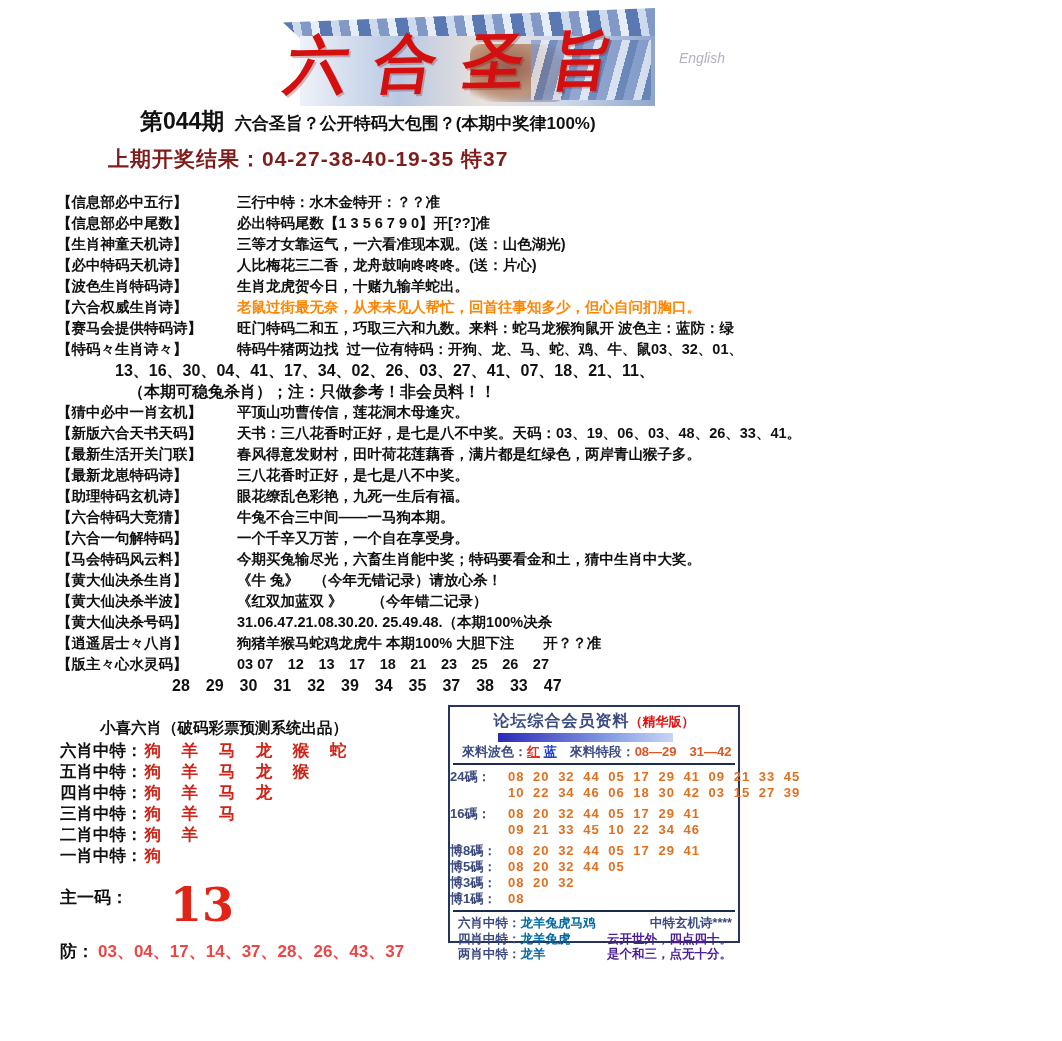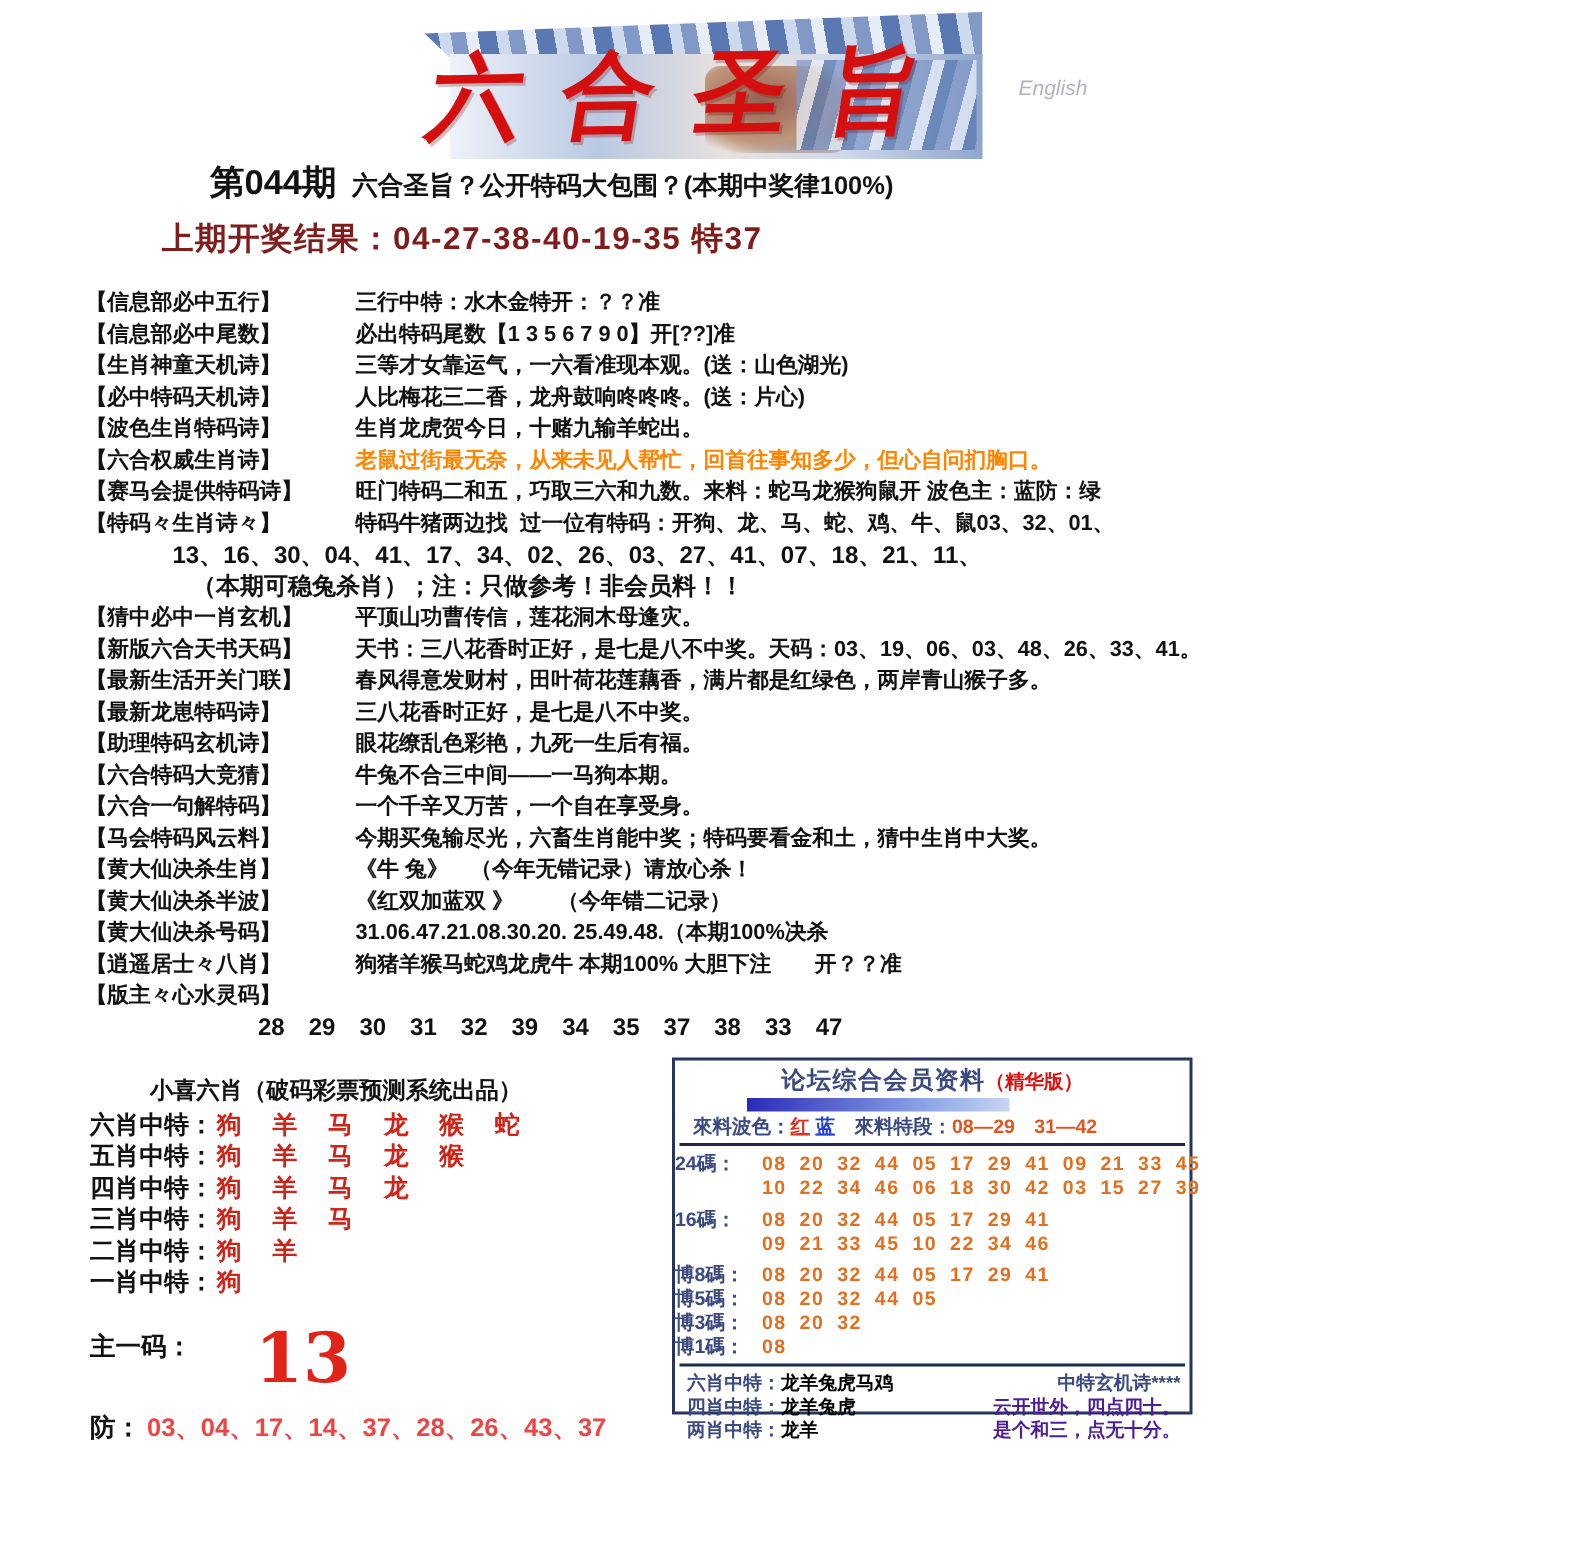--- a/index.html
+++ b/index.html
@@ -44,41 +44,41 @@
   .lp-row{font-size:16.5px;font-weight:bold;line-height:21px;}
   .lp-row .lp-val{color:#d02418;letter-spacing:5px;word-spacing:6px;margin-left:2px;}
   .lp-main{margin-top:12px;height:52px;}
   .lp-main-label{font-size:17px;font-weight:bold;vertical-align:18px;}
   .lp-main-value{font-family:"DejaVu Serif","Liberation Serif",serif;font-size:46px;font-weight:bold;
                  color:#e02518;margin-left:42px;}
   .lp-guard{margin-top:10px;font-size:17px;font-weight:bold;}
   .lp-guard-nums{color:#ef4444;word-spacing:5px;margin-left:4px;}
 
   
-  .right-panel{position:absolute;left:448px;top:705px;width:347px;height:238px;
+  .right-panel{position:absolute;left:448px;top:705px;width:292px;height:238px;
     border:2px solid #25355f;box-sizing:border-box;background:#fff;font-weight:bold;}
   .rp-title-row{text-align:center;margin-top:4px;line-height:20px;white-space:nowrap;}
   .rp-title{font-size:16px;color:#3b4a80;letter-spacing:1px;}
   .rp-title-suffix{font-size:13px;color:#e01010;}
   .rp-gradient{height:9px;width:175px;margin:1px 0 2px 48px;
     background:linear-gradient(90deg,#2a2ab8,#8fa8e8 70%,#c8d4f2);}
   .rp-wave-row{font-size:13px;color:#3b4a80;padding-left:12px;white-space:pre;line-height:16px;}
   .rp-wave-row .red{color:#e03020;text-decoration:underline;}
   .rp-wave-row .blue{color:#2040d0;text-decoration:underline;}
   .rp-wave-row .seg-value{color:#e05520;}
   .rp-rule{height:2px;background:#1c2c50;margin:3px 3px 4px 3px;}
   .rp-codes{font-size:13px;line-height:16px;}
   .code-row{display:flex;}
   .code-label{width:58px;flex-shrink:0;text-align:left;color:#3b4a80;white-space:pre;}
   .code-nums{color:#e07020;white-space:pre;letter-spacing:1px;word-spacing:4px;}
   .code-gap{height:5px;}
   .rp-bottom{font-size:12.5px;line-height:15.5px;padding:0 6px 0 8px;}
   .rp-b-row{display:flex;}
   .rp-b-label{color:#3b4a80;white-space:pre;}
-  .rp-b-val{color:#000000;white-space:pre;}
+  .rp-b-val{color:#0369a1;white-space:pre;}
   .rp-b-note{margin-left:auto;white-space:pre;}
   .rp-b-note.navy{color:#3b4a80;}
   .rp-b-note.red{color:#4c1d95;}
 </style>
 </head>
 <body>
 
 <div class="page">
 
   <div class="banner">
@@ -176,20 +176,21 @@
       <div class="row">
         <span class="row-label">【黄大仙决杀号码】</span>
         <span class="row-content">31.06.47.21.08.30.20. 25.49.48.（本期100%决杀</span>
       </div>
       <div class="row">
         <span class="row-label">【逍遥居士々八肖】</span>
         <span class="row-content">狗猪羊猴马蛇鸡龙虎牛 本期100% 大胆下注　　开？？准</span>
       </div>
       <div class="row">
         <span class="row-label">【版主々心水灵码】</span>
+        <span class="row-content">03 07　12　13　17　18　21　23　25　26　27</span>
       </div>
       <div class="row-extra" style="padding-left: 115px;">28　29　30　31　32　39　34　35　37　38　33　47</div>
     </div>
 
   <div class="left-panel">
     <div class="lp-title">小喜六肖（破码彩票预测系统出品）</div>
     <div id="lp-rows">
         <div class="lp-row"><span class="lp-label">六肖中特：</span><span class="lp-val">狗 羊 马 龙 猴 蛇</span></div>
         <div class="lp-row"><span class="lp-label">五肖中特：</span><span class="lp-val">狗 羊 马 龙 猴</span></div>
         <div class="lp-row"><span class="lp-label">四肖中特：</span><span class="lp-val">狗 羊 马 龙</span></div>

